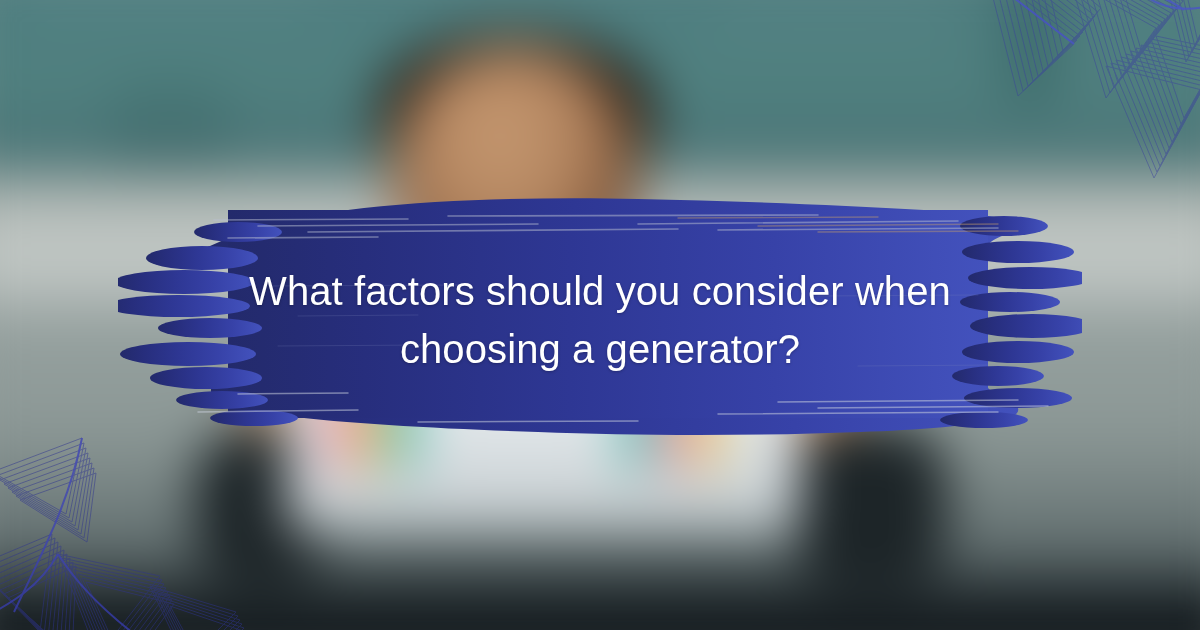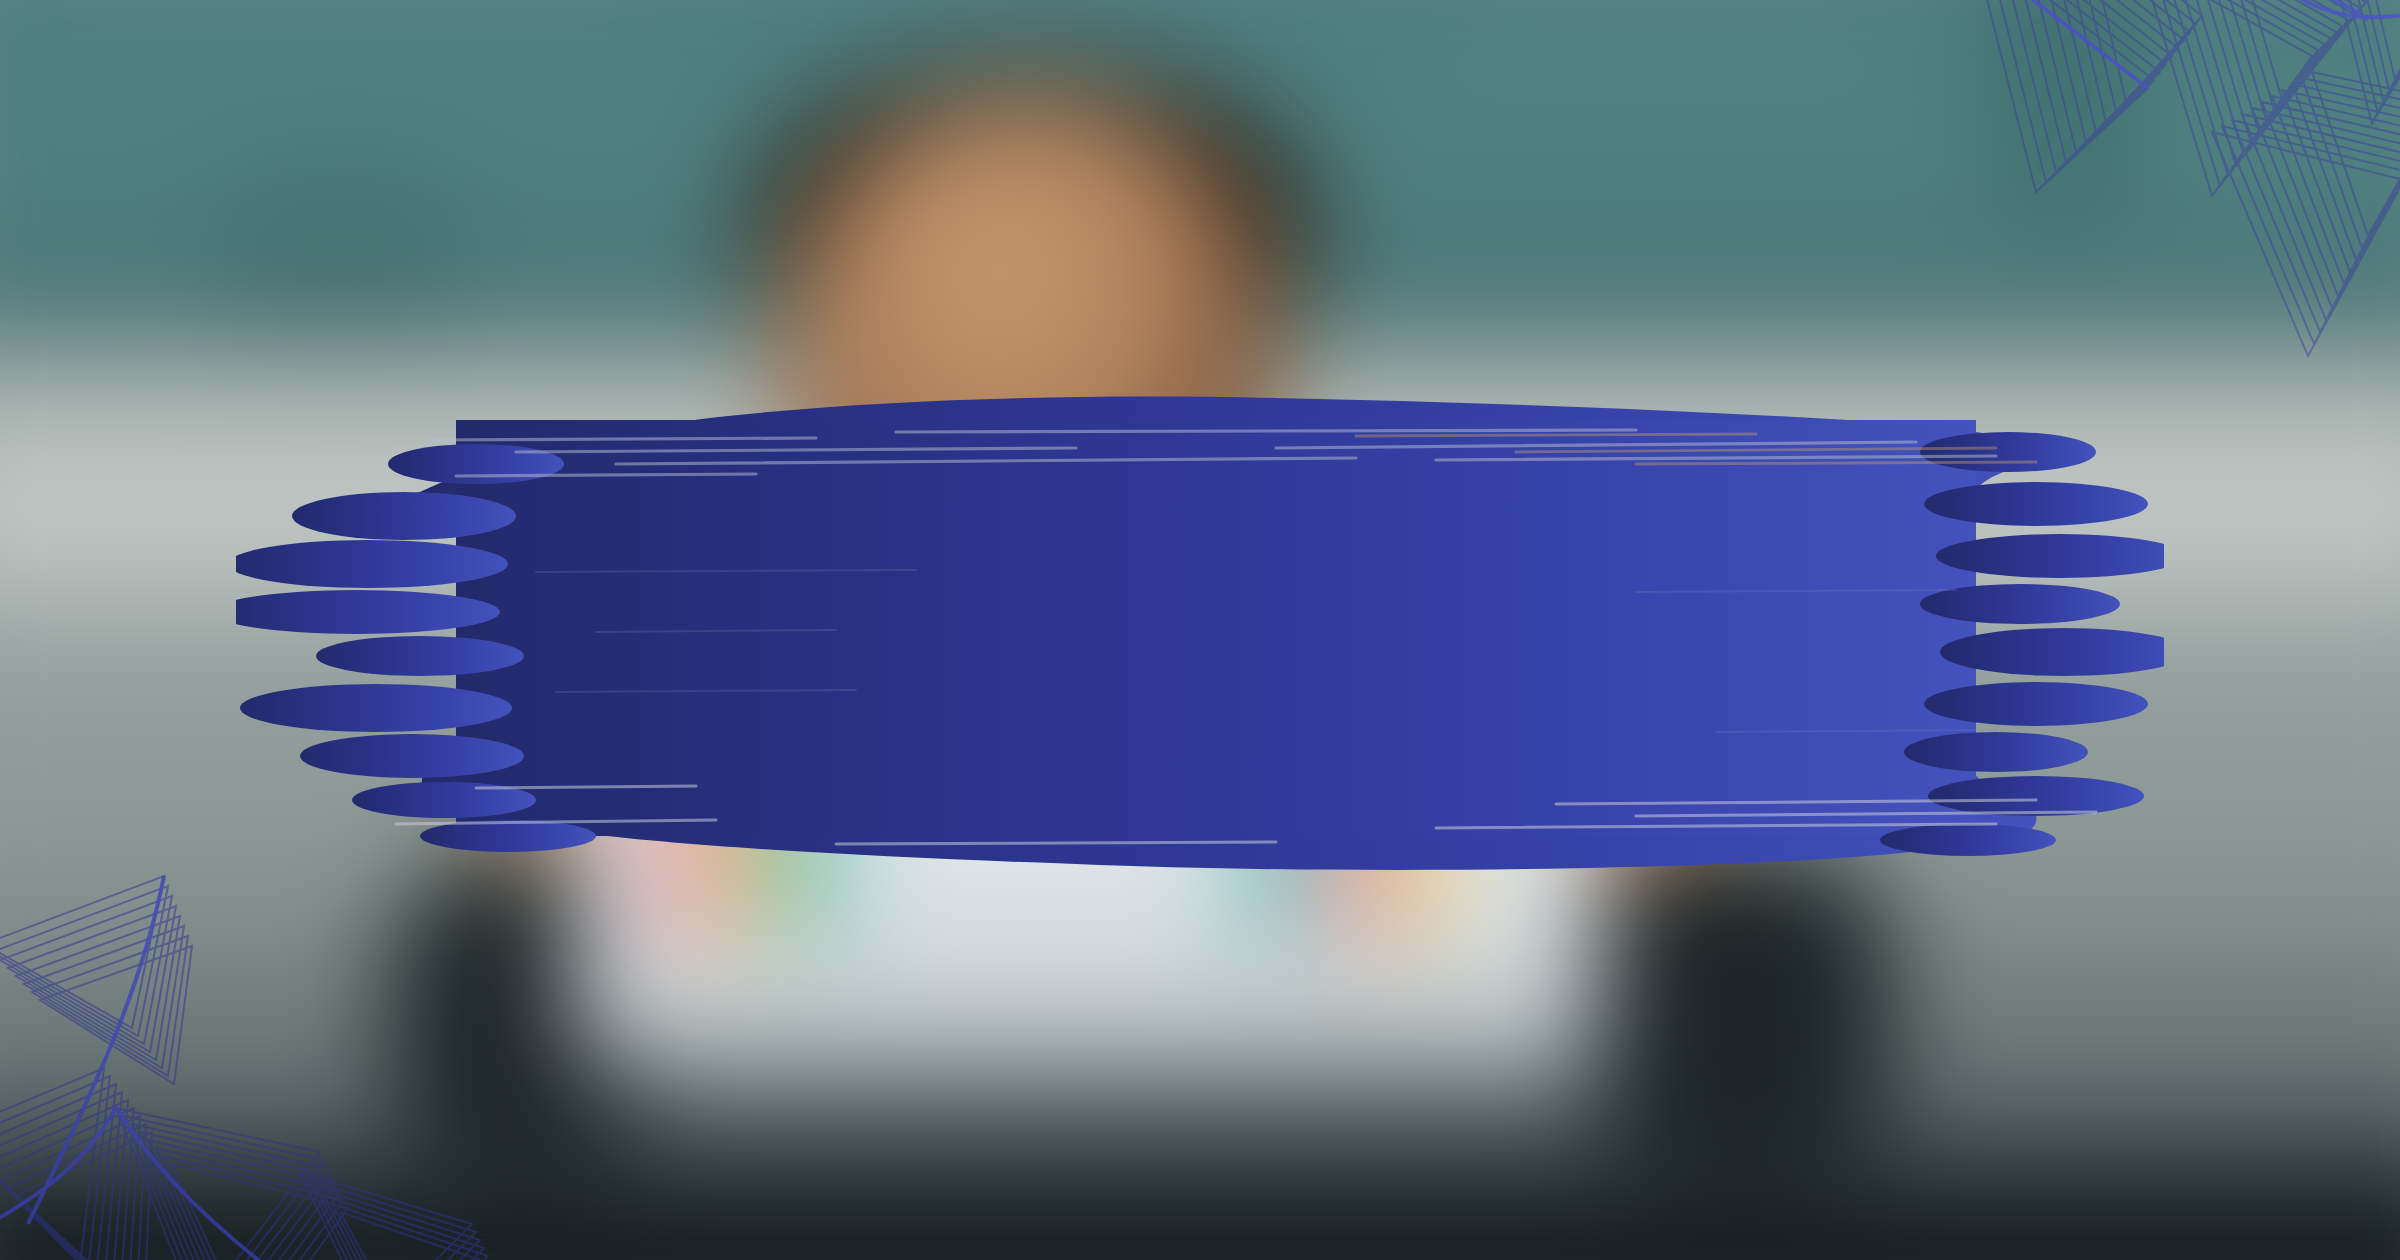--- a/index.html
+++ b/index.html
@@ -311,14 +311,18 @@
       <g stroke="#7f88bb" stroke-width="1" opacity="0.22" stroke-linecap="round">
         <path d="M150,100 L340,99"></path>
         <path d="M180,130 L300,129"></path>
         <path d="M160,160 L310,159"></path>
         <path d="M700,110 L860,109"></path>
         <path d="M740,180 L880,179"></path>
       </g>
     </svg>
   </div>
 
+  <div class="headline">
+    <span class="l">What factors should you consider when</span>
+    <span class="l">choosing a generator?</span>
+  </div>
 
 </div>
 
 </body></html>

